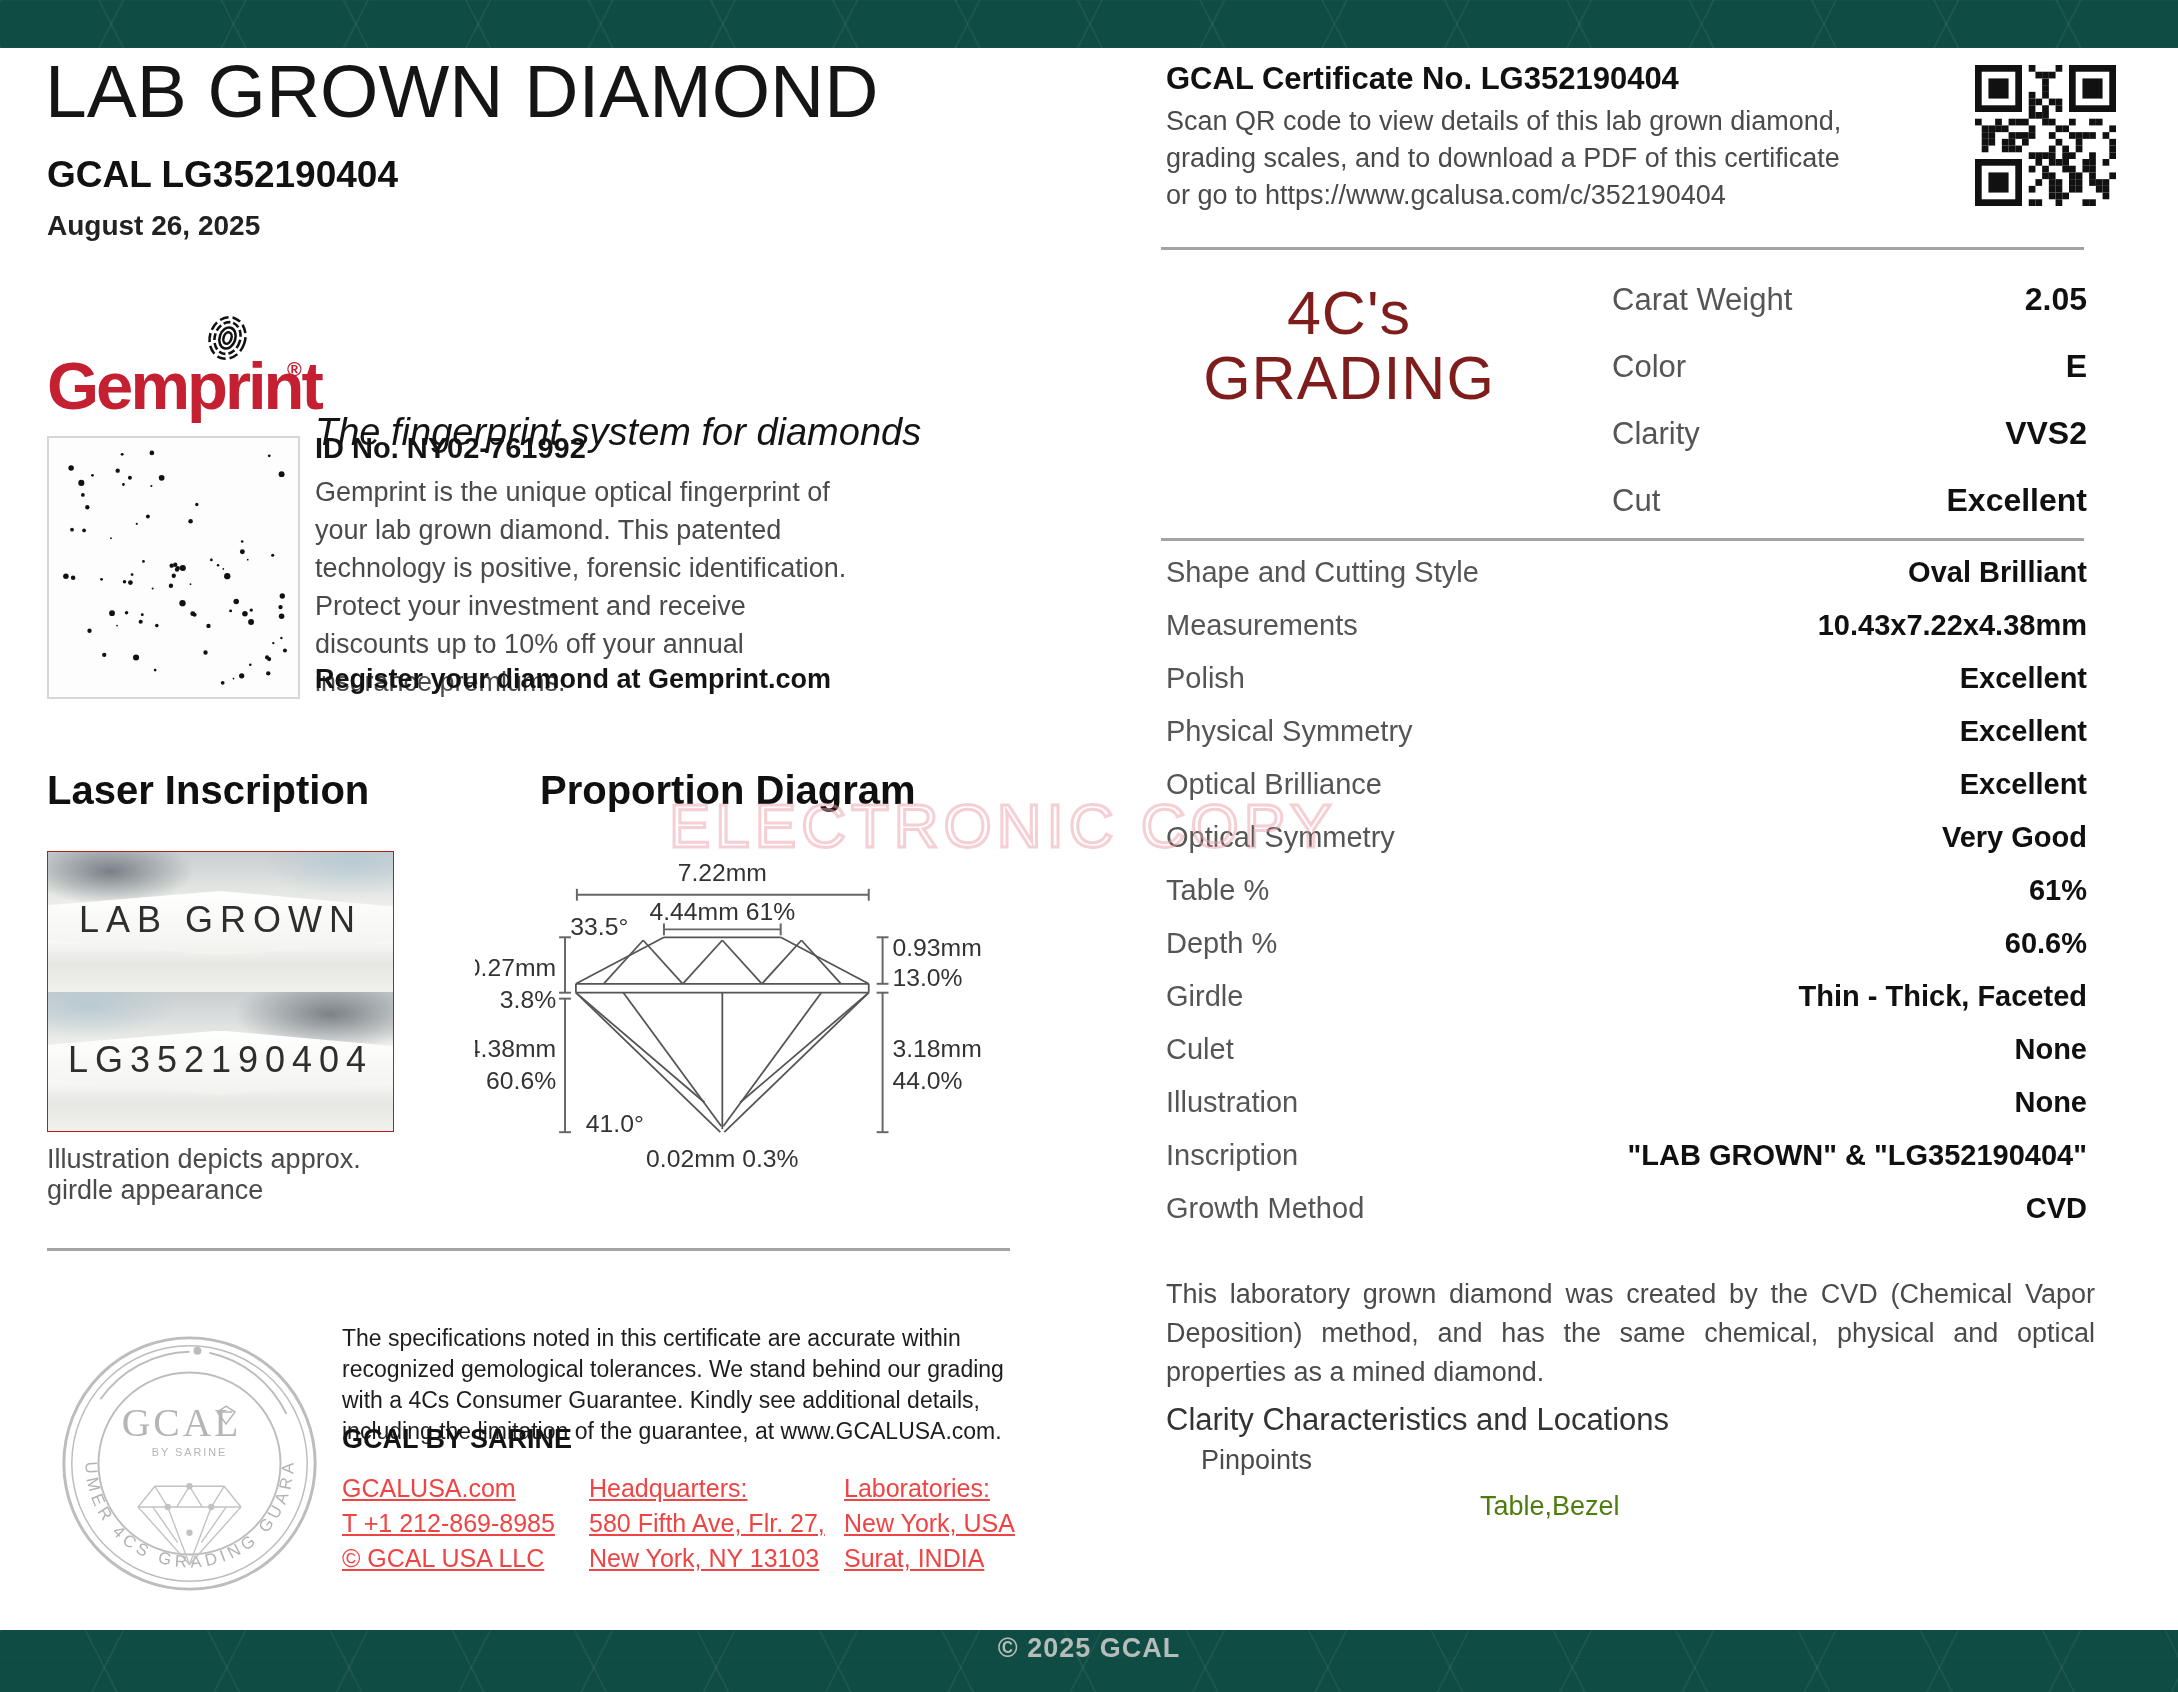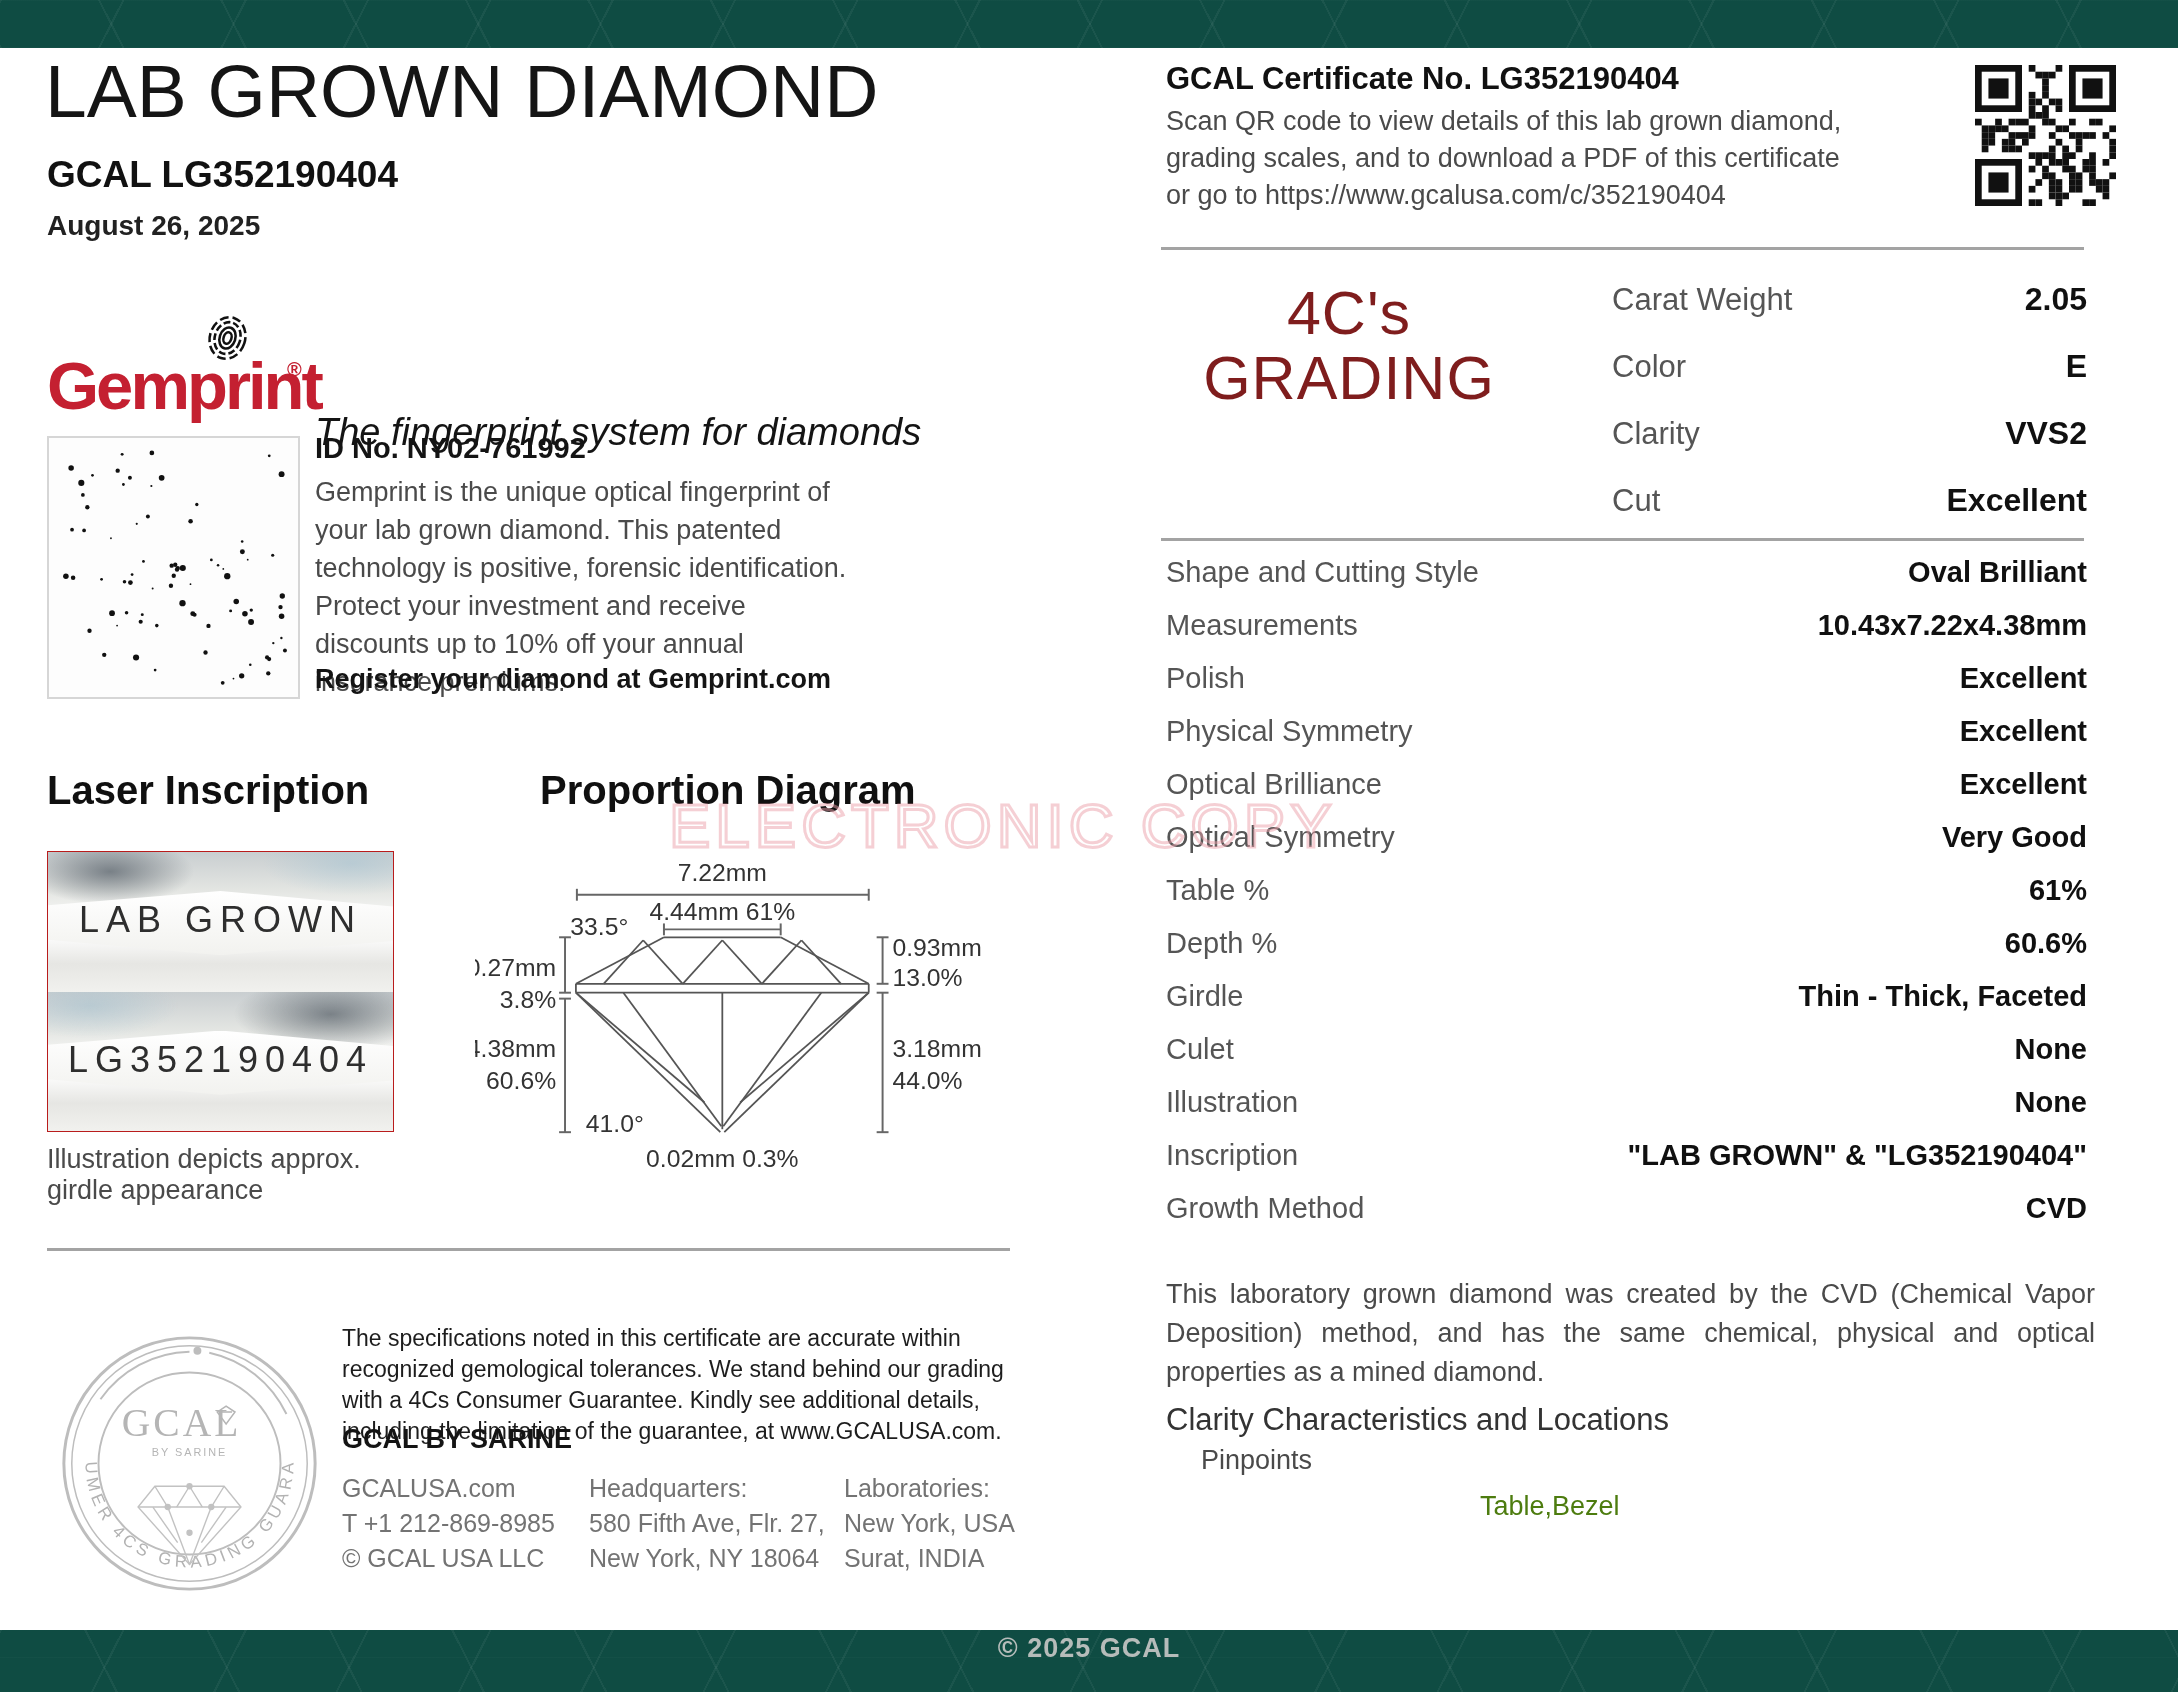--- a/index.html
+++ b/index.html
@@ -88,21 +88,21 @@
   .cvd-note { left:1166px; top:1275px; width:929px; font-size:27px; line-height:39px;
     color:#4a4a4a; text-align:justify; }
   .clarity-heading { left:1166px; top:1402px; font-size:31px; font-weight:500; color:#333; }
   .clarity-type { left:1201px; top:1445px; font-size:27px; color:#4a4a4a; }
   .clarity-loc { left:1480px; top:1445px; font-size:27px; color:#4d7c0f;margin-top:46px; }
 
   
   .seal { left:51px; top:1325px; }
   .disclaimer { left:342px; top:1323px; width:699px; font-size:23px; line-height:31px; color:#1d1d1d; }
   .sarine { left:342px; top:1424px; font-size:27px; font-weight:bold; color:#141414; }
-  .contact-col { top:1471px; font-size:25px; line-height:35px; color:#737373; }
+  .contact-col { top:1471px; font-size:25px; line-height:35px; color:#ef4444;text-decoration:underline; }
   .col1 { left:342px; }
   .col2 { left:589px; }
   .col3 { left:844px; }
 </style>
 </head>
 <body>
 
 <div class="page">
 
   <div class="abs band band-top"></div>
@@ -333,21 +333,21 @@
   <div class="abs disclaimer">The specifications noted in this certificate are accurate within recognized gemological tolerances. We stand behind our grading with a 4Cs Consumer Guarantee. Kindly see additional details, including the limitation of the guarantee, at  www.GCALUSA.com.</div>
   <div class="abs sarine">GCAL BY SARINE</div>
   <div class="abs contact-col col1">
     <div>GCALUSA.com</div>
     <div>T +1 212-869-8985</div>
     <div>© GCAL USA LLC</div>
   </div>
   <div class="abs contact-col col2">
     <div>Headquarters:</div>
     <div>580 Fifth Ave, Flr. 27,</div>
-    <div>New York, NY 18064</div>
+    <div>New York, NY 13103</div>
   </div>
   <div class="abs contact-col col3">
     <div>Laboratories:</div>
     <div>New York, USA</div>
     <div>Surat, INDIA</div>
   </div>
 
   <div class="abs r-heading">GCAL Certificate No. LG352190404</div>
   <div class="abs r-scan">
     <div>Scan QR code to view details of this lab grown diamond,</div>

